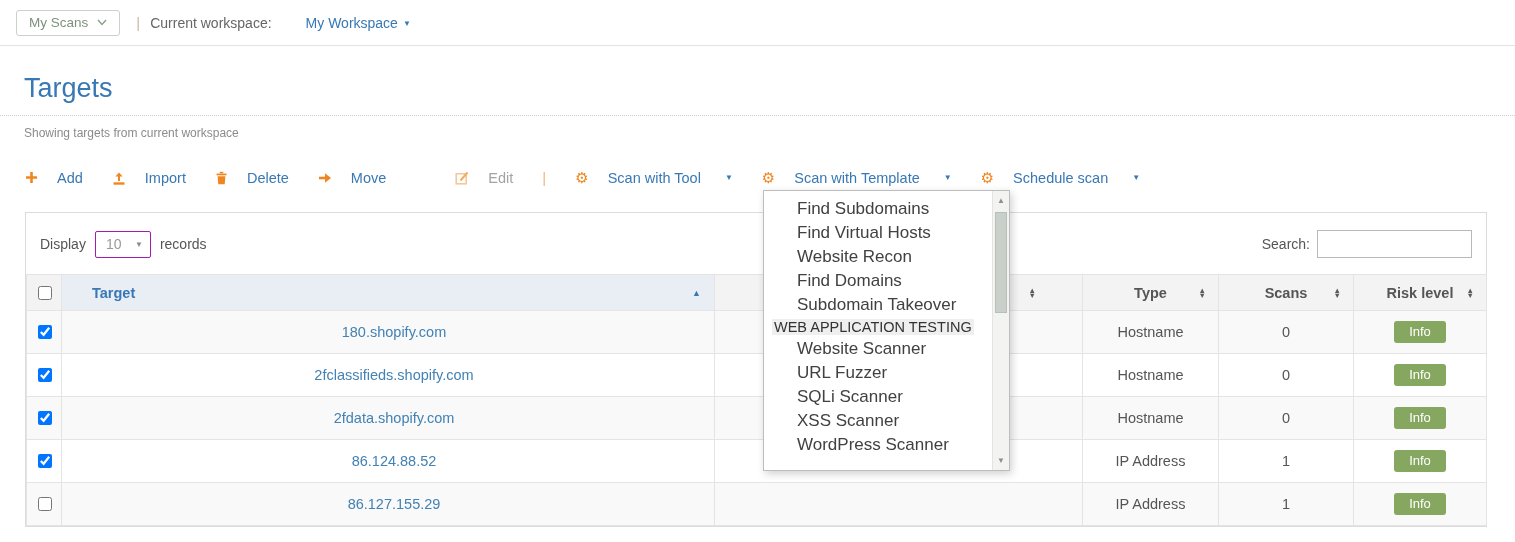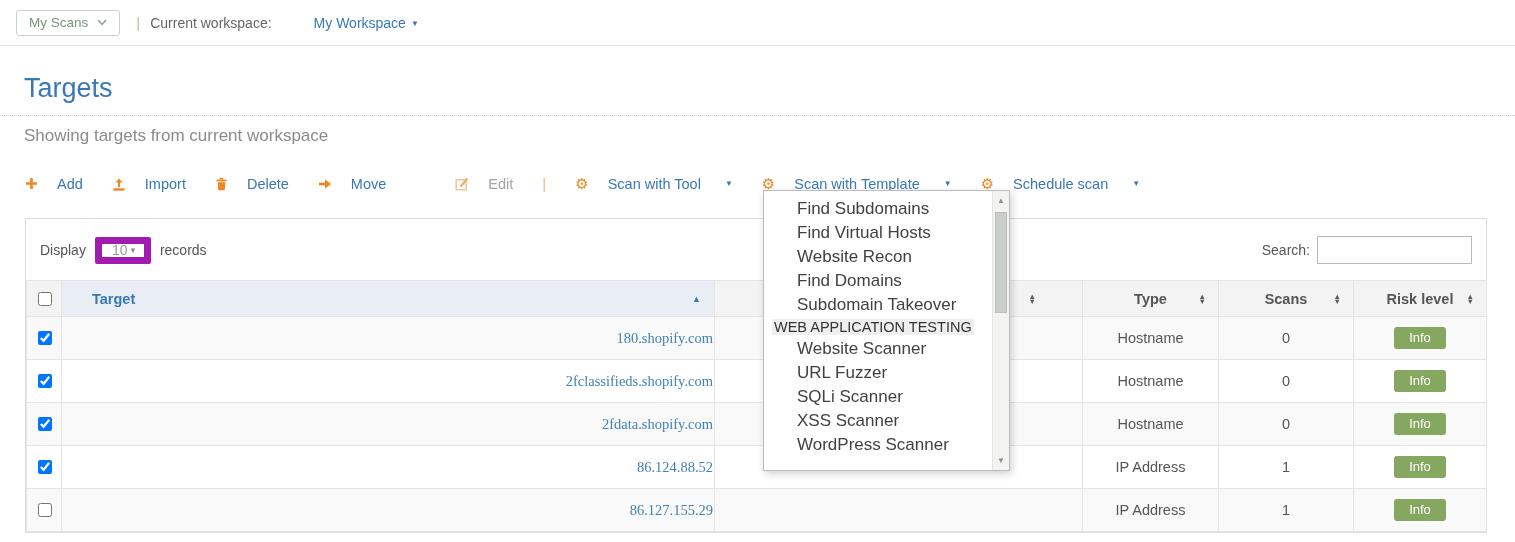--- a/index.html
+++ b/index.html
@@ -9,55 +9,55 @@
     background:#fff; color:#555;
     font-family:"Liberation Sans","DejaVu Sans",sans-serif; font-size:14px;
   }
 
   
   .topbar { height:46px; border-bottom:1px solid #e3e3e3; display:flex; align-items:center; padding-left:16px; }
   .myscans-btn { display:inline-flex; align-items:center; gap:9px; border:1px solid #cbd2cb; border-radius:3px;
     padding:4px 12px 5px; background:#fff; color:#7d917d; font-size:13.5px; cursor:pointer; }
   .ws-sep { color:#c9b9a4; margin:0 10px 0 16px; font-size:15px; }
   .ws-label { color:#666; }
-  .ws-name { color:#3878b4; margin-left:14px; cursor:pointer;padding-left:28px; }
+  .ws-name { color:#3878b4; margin-left:6px; cursor:pointer;padding-left:28px; }
   .caret-dn { font-size:8px; vertical-align:middle; margin-left:5px; }
   .blue { color:#3878b4; }
 
   
   .page-title { color:#3878b4; font-size:27px; font-weight:400; margin:27px 0 0 24px; }
   .dotted-divider { border-bottom:1px dotted #cfcfcf; margin-top:11px; }
-  .subtitle { color:#8b8b8b; font-size:17px; margin:10px 0 0 24px; }
+  .subtitle { color:#8b8b8b; font-size:12px; margin:10px 0 0 24px; }
 
   
   .toolbar { display:flex; align-items:center; gap:29px; margin:29px 0 0 25px; font-size:14.5px; }
   .tool-btn { display:inline-flex; align-items:center; gap:19px; color:#3878b4; cursor:pointer; white-space:nowrap; }
   .tool-btn.disabled { color:#a3a3a3; cursor:default;padding-left:40px; }
   .tool-sep { color:#f2b77d; font-size:15px; }
   .gear { color:#f08620; font-size:15px; line-height:1; }
   .icon-svg { display:inline-block; vertical-align:middle; }
 
   
   .card { margin:26px 0 0 25px; width:1462px; border:1px solid #dcdcdc; background:#fff; }
   .controls { display:flex; align-items:center; justify-content:space-between; padding:17px 14px 16px; }
   .controls-left, .controls-right { display:flex; align-items:center; }
-  .fake-select { width:56px; height:27px; border:7px solid #a21caf; border-radius:2px; margin:0 9px;
+  .fake-select { width:56px; height:27px; border:1px solid #a21caf; border-radius:2px; margin:0 9px;
     display:inline-flex; align-items:center; justify-content:space-between; padding:0 7px 0 10px; color:#999; cursor:pointer; }
   .fake-select .caret-dn { color:#8a8a8a; margin:0; }
   .search-input { width:155px; height:28px; border:1px solid #b9b9b9; margin-left:7px; padding:0 7px; font:inherit; color:#555; }
 
   table.targets { border-collapse:collapse; table-layout:fixed; width:100%; }
   .targets th, .targets td { border:1px solid #e4e4e4; overflow:hidden; }
   .targets th { height:36px; background:#f3f3f3; color:#555; font-weight:600; font-size:14.5px; position:relative; }
   .targets th.sorted { background:#e9eef5; color:#3878b4; text-align:left; padding-left:30px; }
   .targets td { height:43px; font-size:14.5px; color:#555; background:#fff; }
   .targets tr.odd td { background:#f9f9f9; }
   td.cb, th.cb { text-align:center; }
   input[type="checkbox"] { width:14px; height:14px; cursor:pointer; }
-  td.target-cell { text-align:right; padding-left:13px;font-family:Liberation Serif, serif; }
+  td.target-cell { text-align:center; padding-left:13px; }
   td.target-cell a { color:#4282b4; text-decoration:none; cursor:pointer; }
   td.center { text-align:center; }
   .badge { display:inline-block; background:#85a75f; color:#fff; border-radius:3px; padding:3px 15px 4px; font-size:13px; }
 
   .sort-asc { position:absolute; right:13px; top:50%; transform:translateY(-50%); color:#3878b4; font-size:9px; }
   .sort-both { position:absolute; right:12px; top:50%; transform:translateY(-50%); display:flex; flex-direction:column;
     font-size:7.5px; color:#5a5a5a; line-height:5.5px; }
   .sort-both i { font-style:normal; }
   th.mid .sort-both { right:46px; }
 

